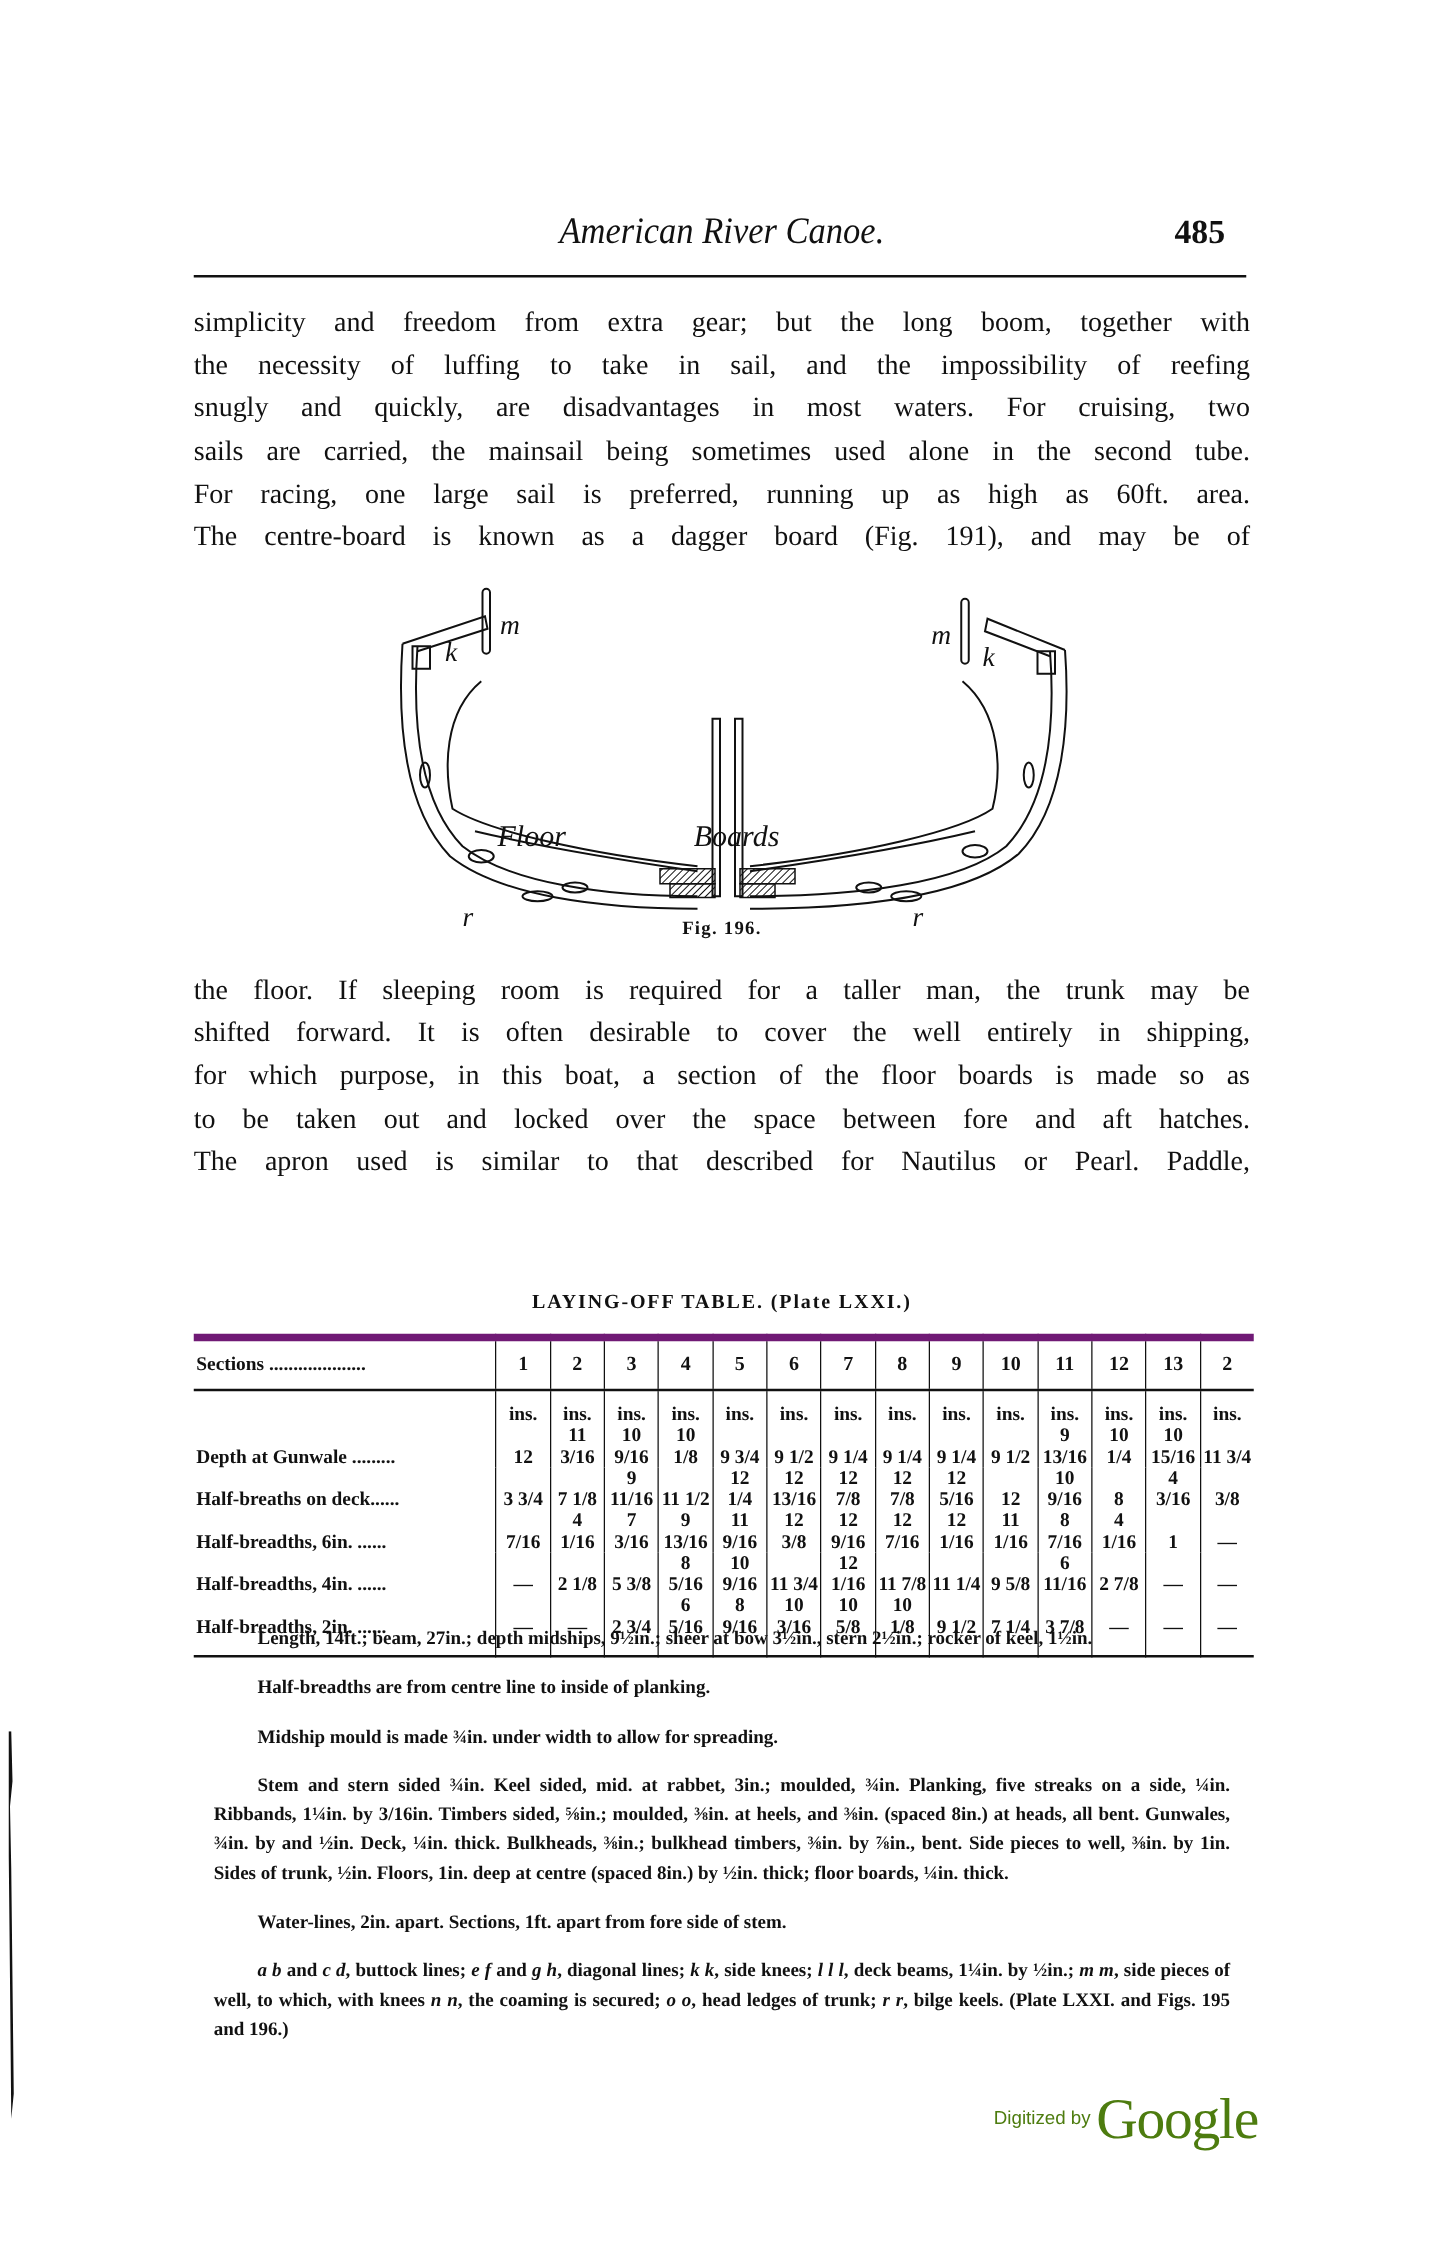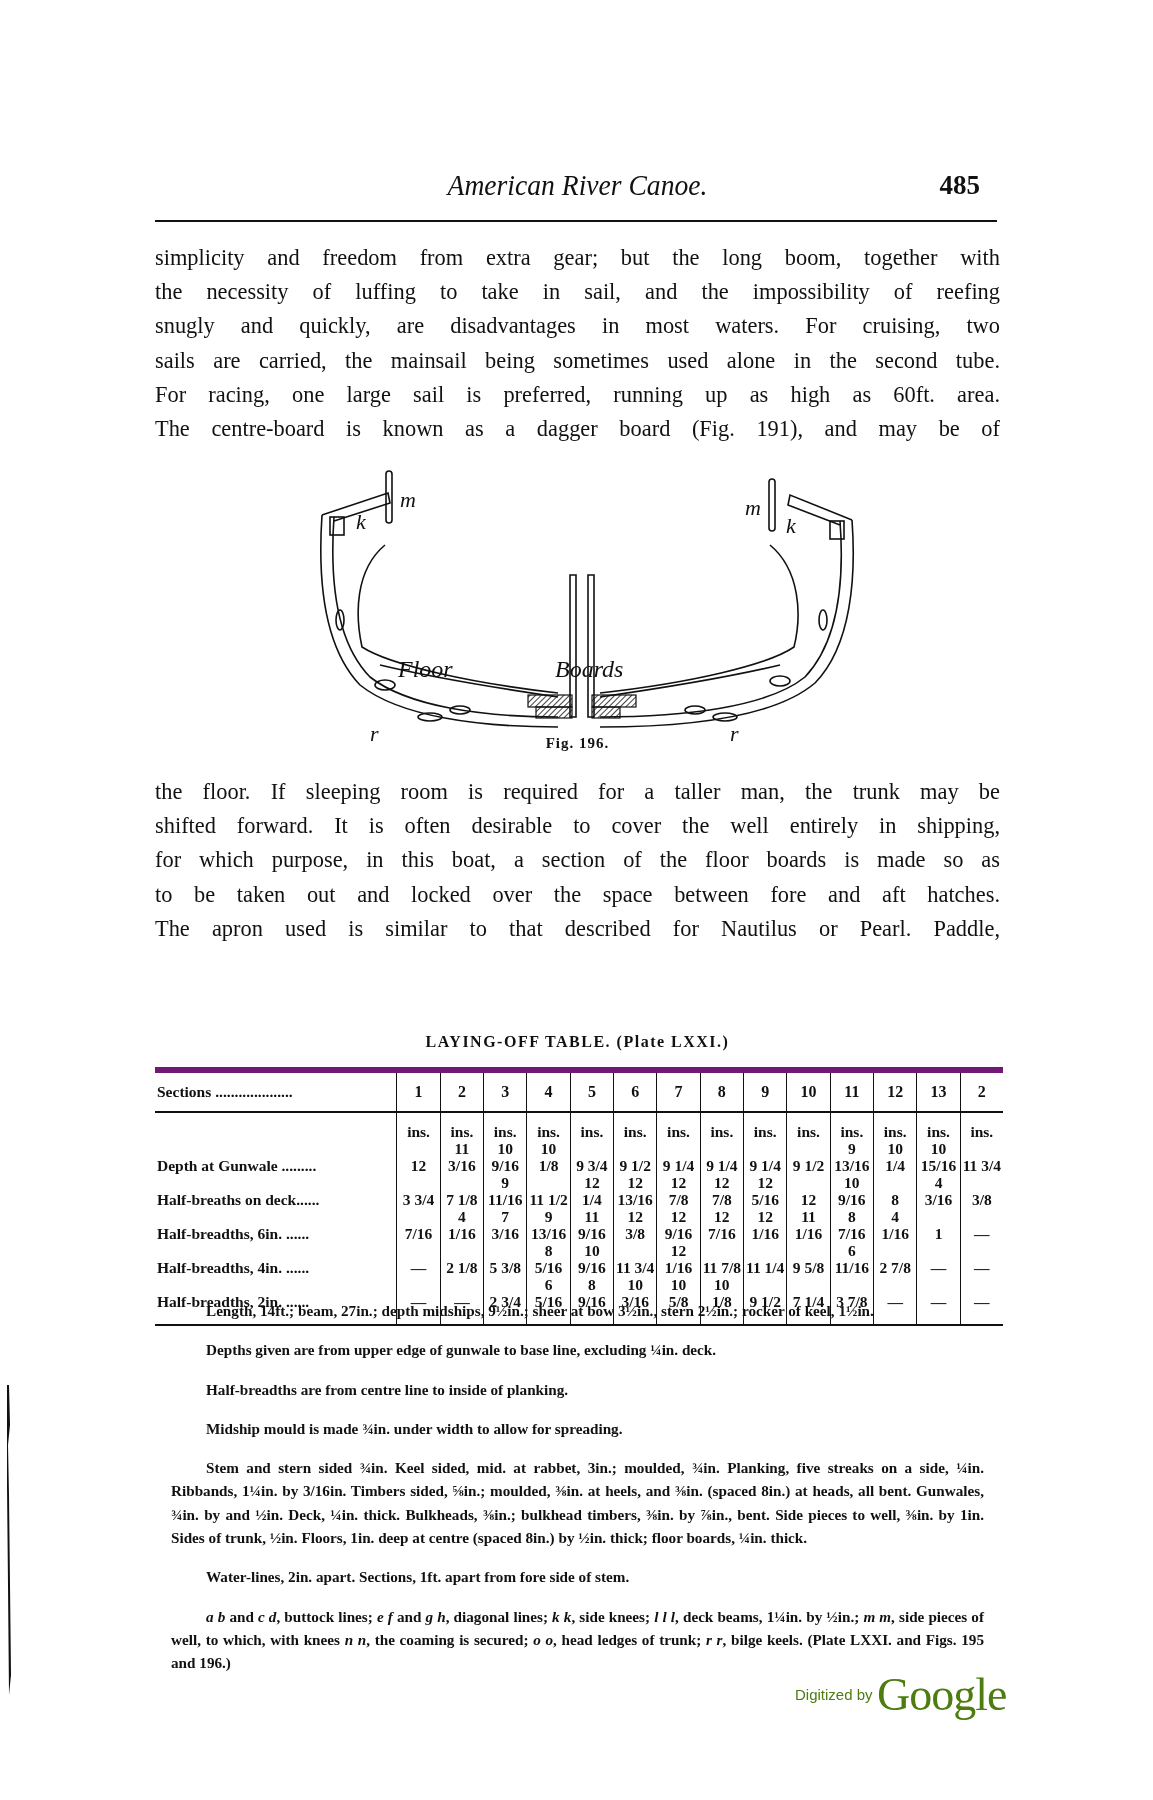--- a/index.html
+++ b/index.html
@@ -253,21 +253,20 @@
           <td class="col">—</td>
           <td class="col">—</td>
           <td class="col">—</td>
         </tr>
       </tbody>
   </table>
 </div>
 
 <div class="abs notes" style="top:1283px;">
   <p>Length, 14ft.; beam, 27in.; depth midships, 9½in.; sheer at bow 3½in., stern 2½in.; rocker of keel, 1½in.</p>
-  <p>Depths given are from upper edge of gunwale to base line, excluding ¼in. deck.</p>
   <p>Half-breadths are from centre line to inside of planking.</p>
   <p>Midship mould is made ¾in. under width to allow for spreading.</p>
   <p>Stem and stern sided ¾in. Keel sided, mid. at rabbet, 3in.; moulded, ¾in. Planking, five streaks on a side, ¼in. Ribbands, 1¼in. by 3/16in. Timbers sided, ⅝in.; moulded, ⅜in. at heels, and ⅜in. (spaced 8in.) at heads, all bent. Gunwales, ¾in. by and ½in. Deck, ¼in. thick. Bulkheads, ⅜in.; bulkhead timbers, ⅜in. by ⅞in., bent. Side pieces to well, ⅜in. by 1in. Sides of trunk, ½in. Floors, 1in. deep at centre (spaced 8in.) by ½in. thick; floor boards, ¼in. thick.</p>
   <p>Water-lines, 2in. apart. Sections, 1ft. apart from fore side of stem.</p>
   <p><i>a b</i><span> and </span><i>c d</i><span>, buttock lines; </span><i>e f</i><span> and </span><i>g h</i><span>, diagonal lines; </span><i>k k</i><span>, side knees; </span><i>l l l</i><span>, deck beams, 1¼in. by ½in.; </span><i>m m</i><span>, side pieces of well, to which, with knees </span><i>n n</i><span>, the coaming is secured; </span><i>o o</i><span>, head ledges of trunk; </span><i>r r</i><span>, bilge keels. (Plate LXXI. and Figs. 195 and 196.)</span></p>
 </div>
 
 <div class="abs watermark">
   <span class="wm-small">Digitized by</span>
   <span class="wm-big">Google</span>

